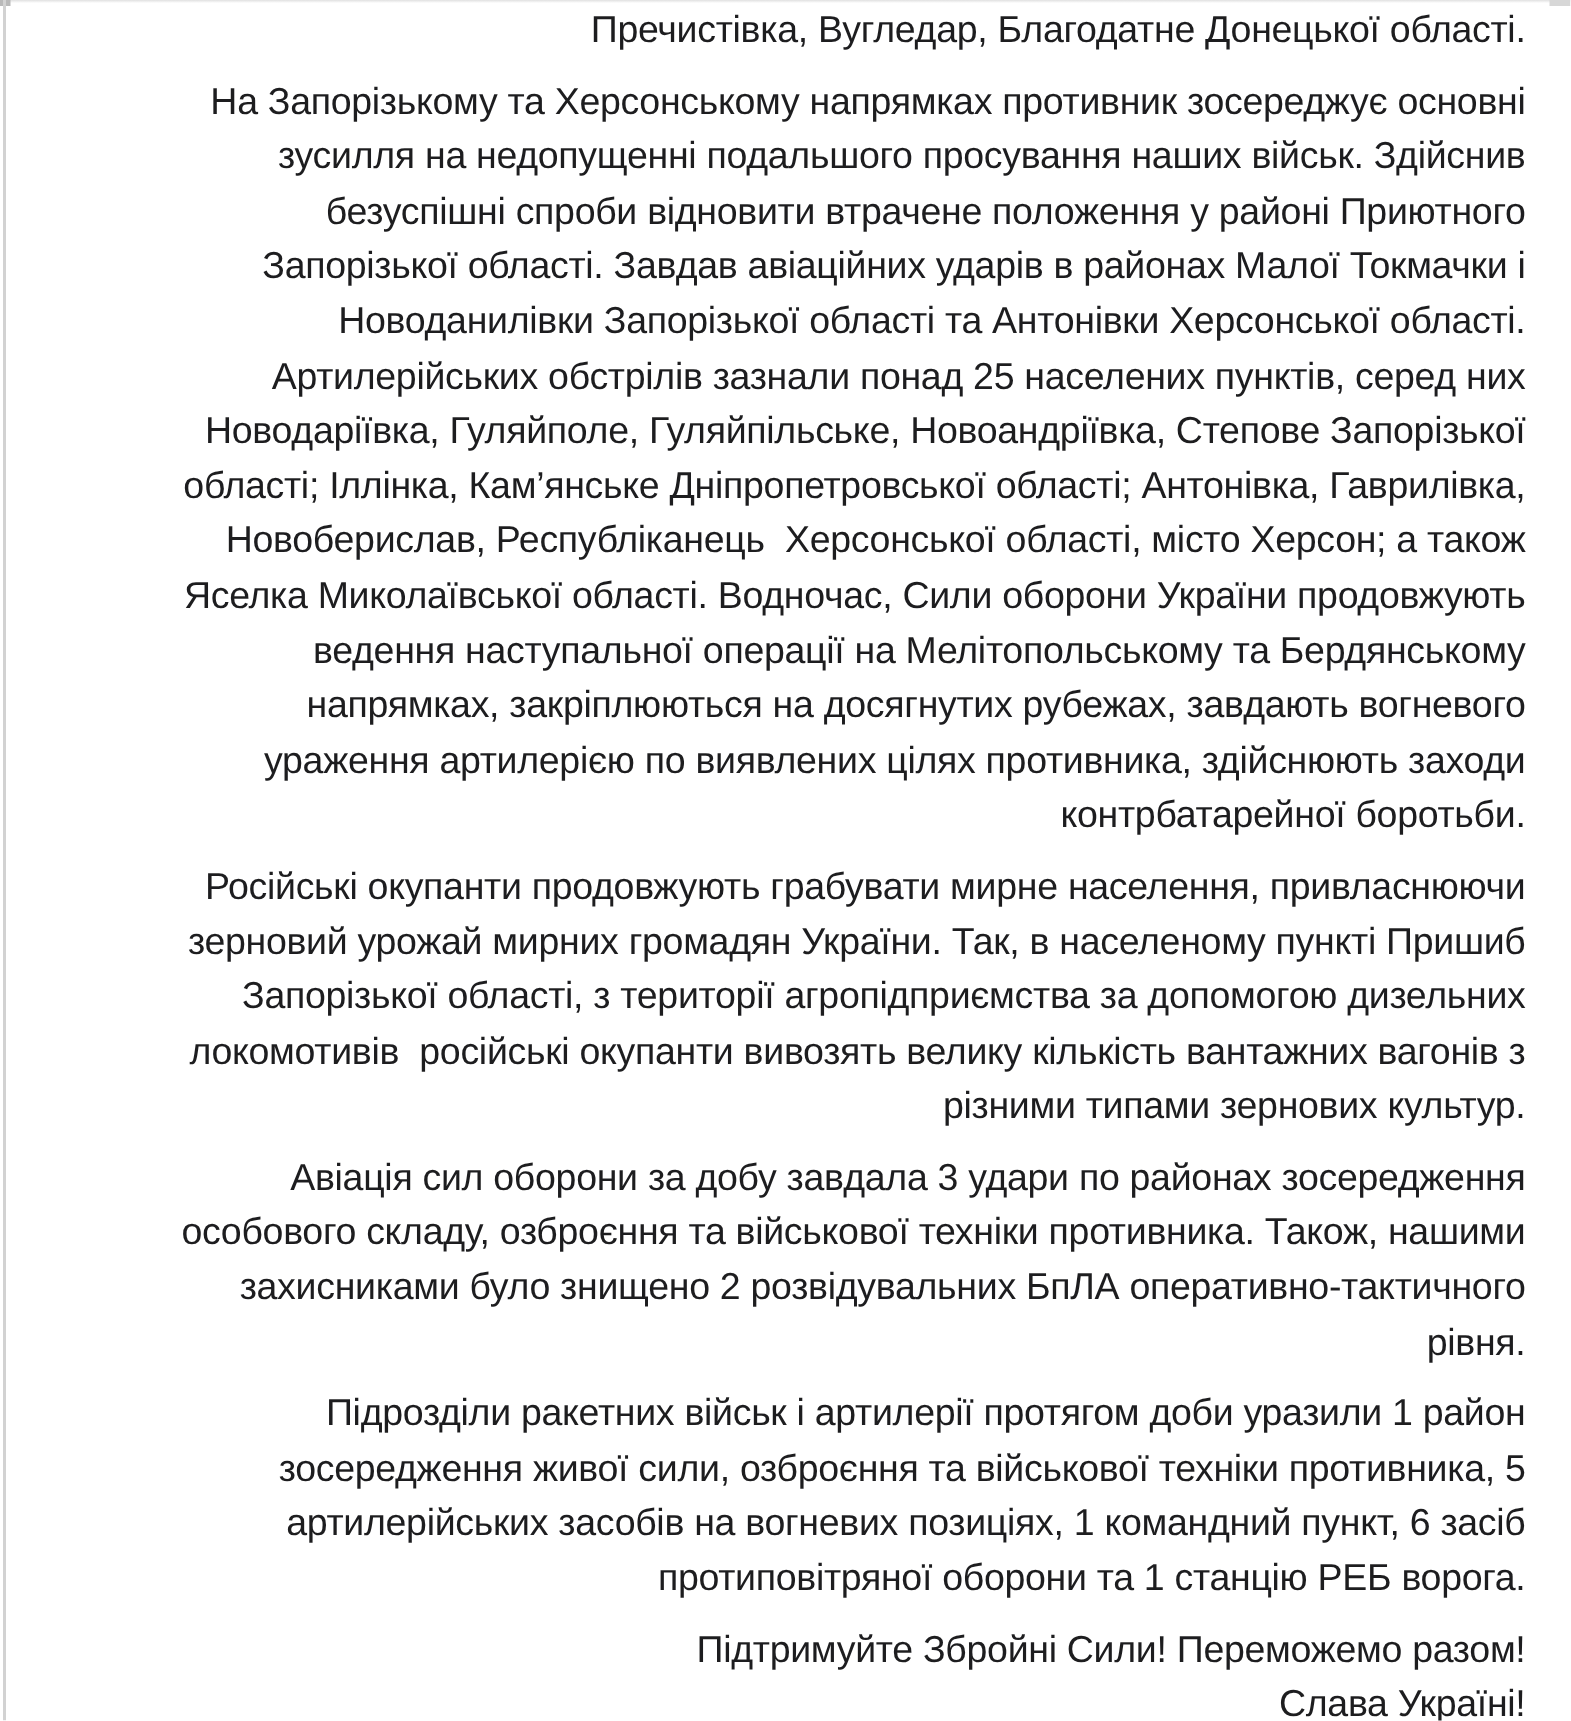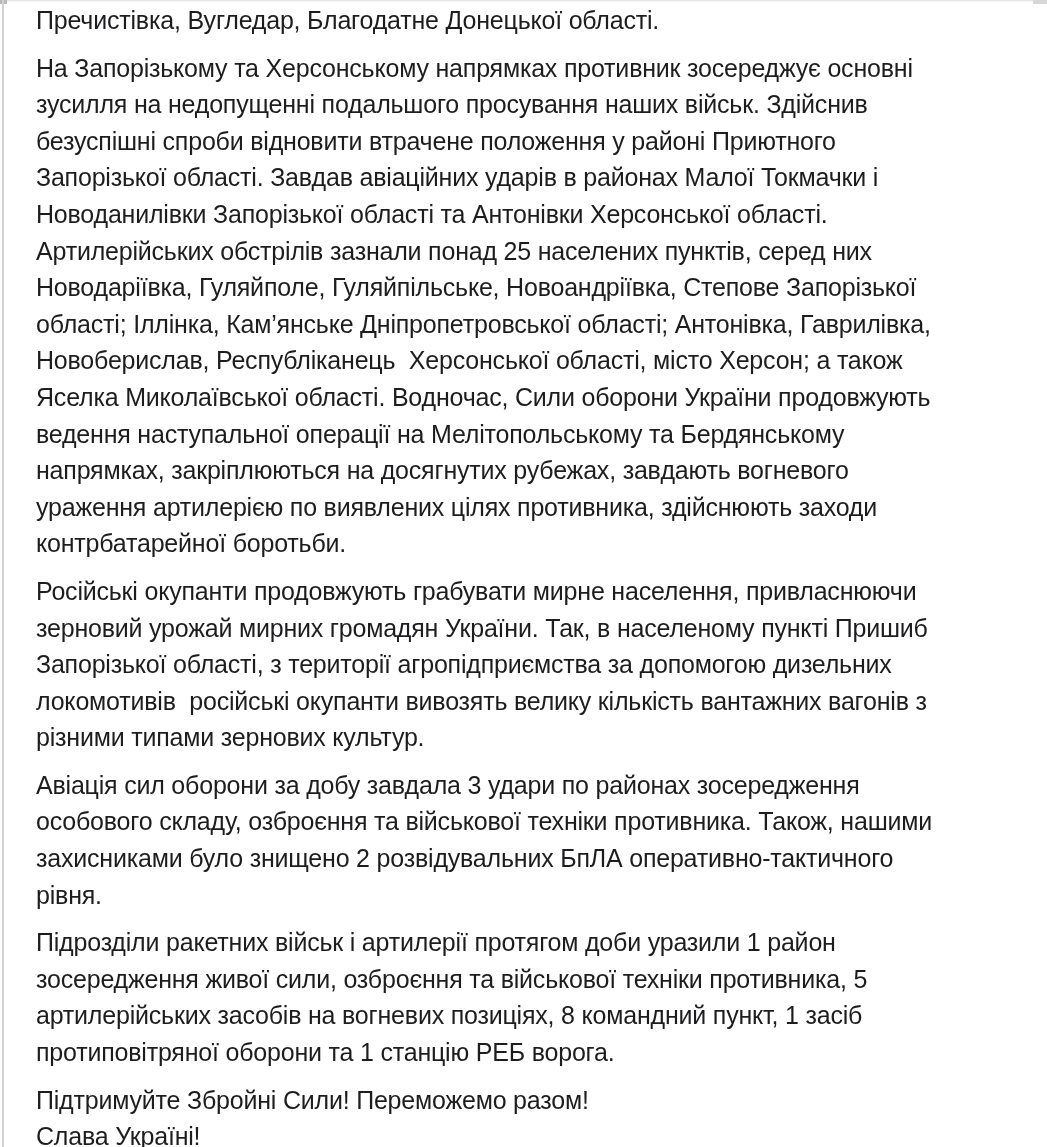--- a/index.html
+++ b/index.html
@@ -46,20 +46,21 @@
     position: relative;
     padding: 2px 30px 0 36px;
     color: #1d1d1f;
     font-size: 25px;
     line-height: 36.6px;
     letter-spacing: -0.2px;
   }
   .report-text p {
     margin: 0 0 11px 0;
     white-space: pre-wrap;
+    text-align: right;
   }
 </style>
 </head>
 <body>
 
 <div class="top-edge-line"></div>
 <div class="left-border-line"></div>
 
 <div class="report-text">
   <p>Пречистівка, Вугледар, Благодатне Донецької області.</p>
@@ -81,17 +82,17 @@
 зерновий урожай мирних громадян України. Так, в населеному пункті Пришиб
 Запорізької області, з території агропідприємства за допомогою дизельних
 локомотивів  російські окупанти вивозять велику кількість вантажних вагонів з
 різними типами зернових культур.</p>
   <p>Авіація сил оборони за добу завдала 3 удари по районах зосередження
 особового складу, озброєння та військової техніки противника. Також, нашими
 захисниками було знищено 2 розвідувальних БпЛА оперативно-тактичного
 рівня.</p>
   <p>Підрозділи ракетних військ і артилерії протягом доби уразили 1 район
 зосередження живої сили, озброєння та військової техніки противника, 5
-артилерійських засобів на вогневих позиціях, 8 командний пункт, 1 засіб
+артилерійських засобів на вогневих позиціях, 1 командний пункт, 6 засіб
 протиповітряної оборони та 1 станцію РЕБ ворога.</p>
   <p>Підтримуйте Збройні Сили! Переможемо разом!
 Слава Україні!</p>
 </div>
 
 </body></html>

